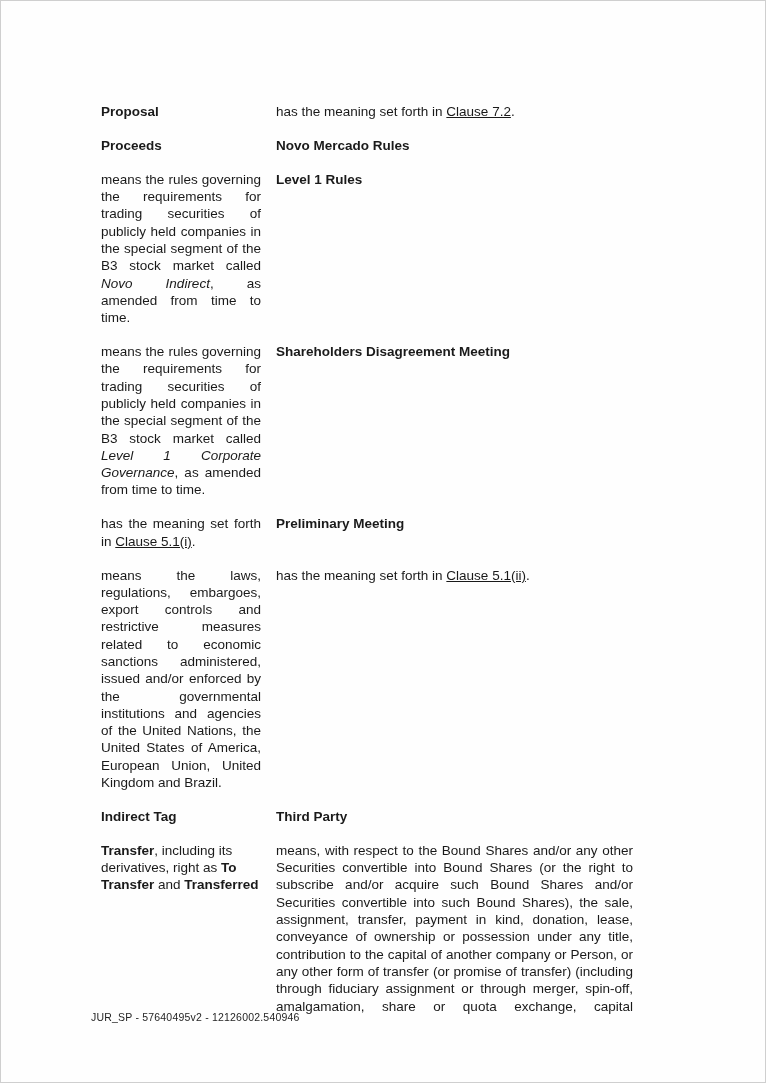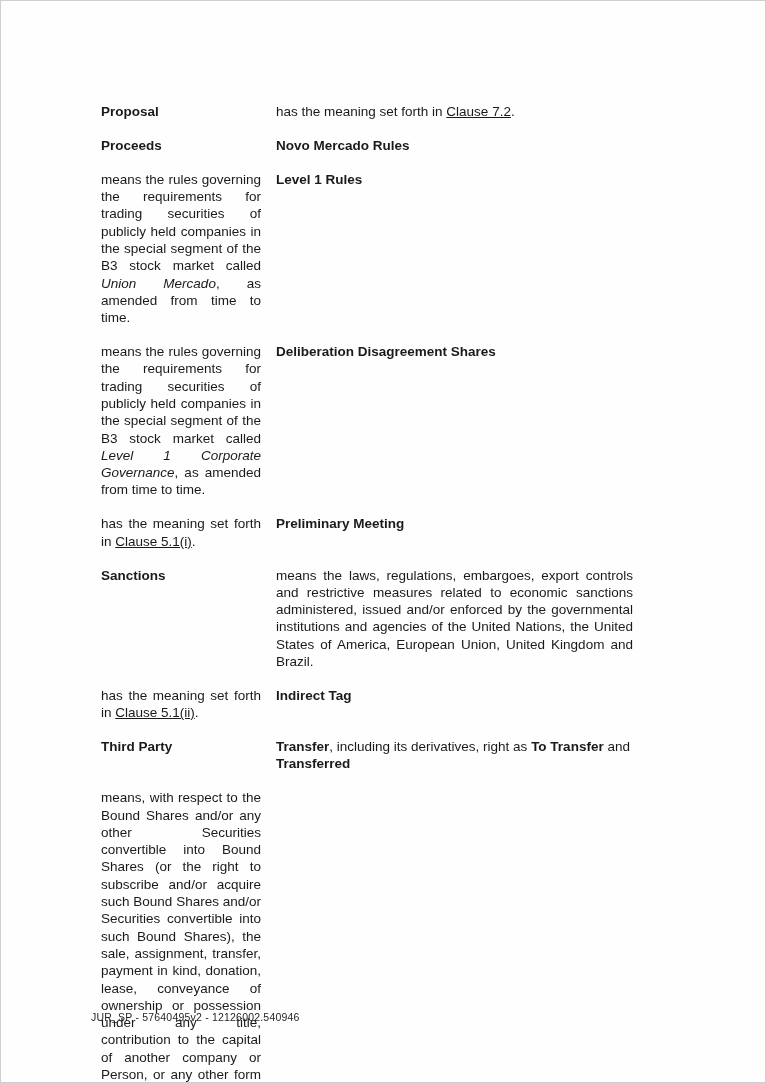--- a/index.html
+++ b/index.html
@@ -58,31 +58,30 @@
 
 <div class="page">
 
   <div class="defs">
   <div class="term"><span class="b">Proposal</span></div>
   <div class="def"><span>has the meaning set forth in </span><span class="u">Clause 7.2</span><span>.</span></div>
 
   <div class="term"><span class="b">Proceeds</span></div>
 
   <div class="term"><span class="b">Novo Mercado Rules</span></div>
-  <div class="def"><span>means the rules governing the requirements for trading securities of publicly held companies in the special segment of the B3 stock market called </span><span class="i">Union Mercado</span><span>, as amended from time to time.</span></div>
+  <div class="def"><span>means the rules governing the requirements for trading securities of publicly held companies in the special segment of the B3 stock market called </span><span class="i">Novo Indirect</span><span>, as amended from time to time.</span></div>
 
   <div class="term"><span class="b">Level 1 Rules</span></div>
   <div class="def"><span>means the rules governing the requirements for trading securities of publicly held companies in the special segment of the B3 stock market called </span><span class="i">Level 1 Corporate Governance</span><span>, as amended from time to time.</span></div>
 
-  <div class="term"><span class="b">Deliberation Disagreement Shares</span></div>
+  <div class="term"><span class="b">Shareholders Disagreement Meeting</span></div>
   <div class="def"><span>has the meaning set forth in </span><span class="u">Clause 5.1(i)</span><span>.</span></div>
 
   <div class="term"><span class="b">Preliminary Meeting</span></div>
 
-  <div class="term"><span class="b">Sanctions</span></div>
   <div class="def"><span>means the laws, regulations, embargoes, export controls and restrictive measures related to economic sanctions administered, issued and/or enforced by the governmental institutions and agencies of the United Nations, the United States of America, European Union, United Kingdom and Brazil.</span></div>
 
   <div class="def"><span>has the meaning set forth in </span><span class="u">Clause 5.1(ii)</span><span>.</span></div>
 
   <div class="term"><span class="b">Indirect Tag</span></div>
 
   <div class="term"><span class="b">Third Party</span></div>
 
   <div class="term"><span class="b">Transfer</span><span>, including its derivatives, right as </span><span class="b">To Transfer</span><span> and </span><span class="b">Transferred</span></div>
   <div class="def justify-last"><span>means, with respect to the Bound Shares and/or any other Securities convertible into Bound Shares (or the right to subscribe and/or acquire such Bound Shares and/or Securities convertible into such Bound Shares), the sale, assignment, transfer, payment in kind, donation, lease, conveyance of ownership or possession under any title, contribution to the capital of another company or Person, or any other form of transfer (or promise of transfer) (including through fiduciary assignment or through merger, spin-off, amalgamation, share or quota exchange, capital</span></div>

